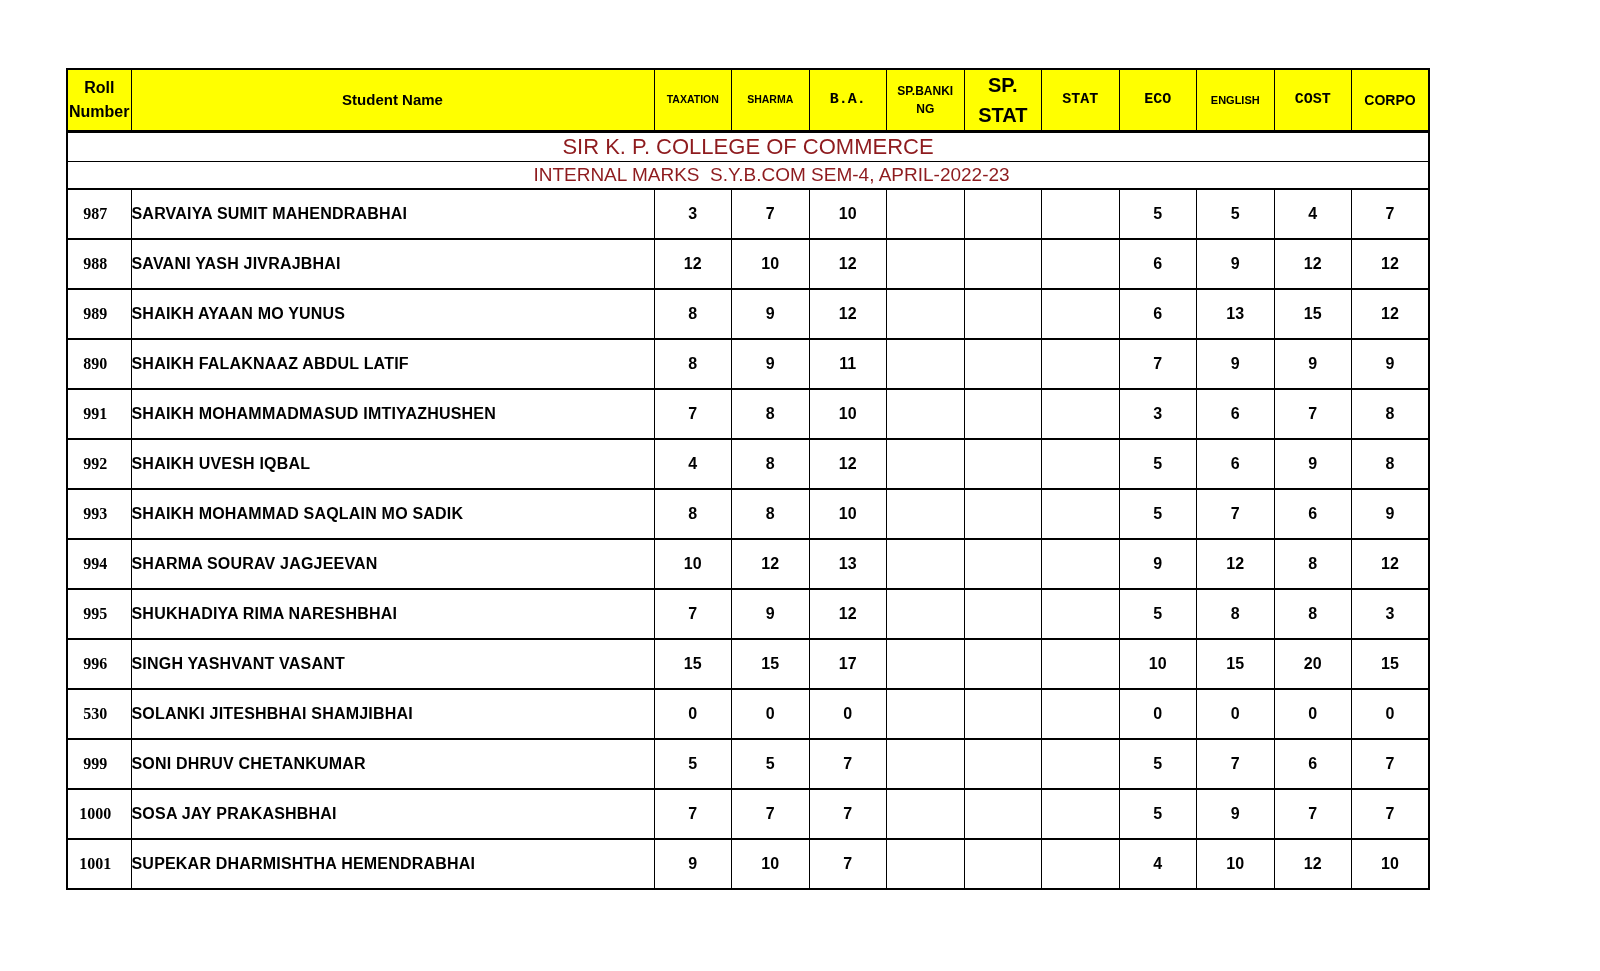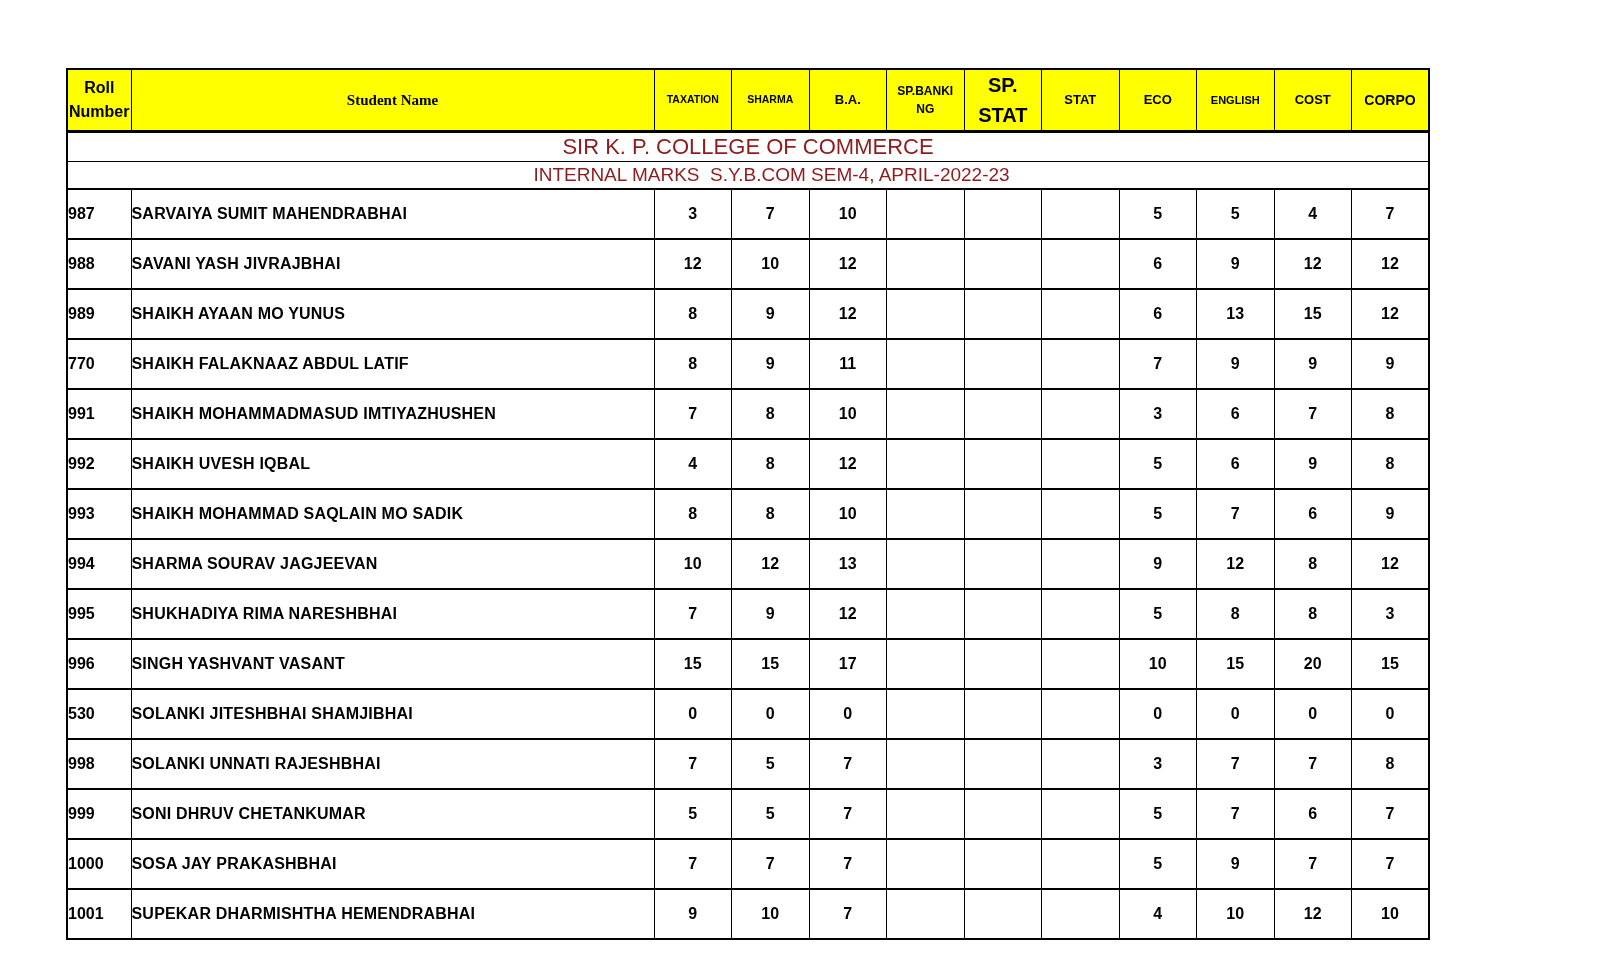--- a/index.html
+++ b/index.html
@@ -38,33 +38,33 @@
     text-align:center;vertical-align:middle;
     font-size:19px;color:var(--title-color);font-weight:400;white-space:pre;padding-left:47px;
   }
   thead th{
     background:var(--header-bg);
     height:43px;vertical-align:middle;text-align:center;
     font-weight:700;color:#000;border-bottom:3px solid var(--grid);
   }
   thead th span{display:block;line-height:1.5;}
   th.h-roll{font-size:16px;}
-  th.h-name{font-size:15px;font-family:Liberation Serif, serif;}
+  th.h-name{font-size:15px;}
   th.h-sm{font-size:10.5px;}
-  th.h-lg{font-size:13px;}
+  th.h-lg{font-size:15px;font-family:Liberation Mono, monospace;}
   th.h-spbank{font-size:12px;}
   th.h-spstat{font-size:20px;line-height:1.4;}
   th.h-english{font-size:11px;}
   th.h-corpo{font-size:14px;}
 
   tbody td{
     height:48px;vertical-align:middle;
     font-weight:700;font-size:16px;color:#000;
   }
-  td.roll{text-align:left;padding-right:8px;}
+  td.roll{text-align:center;padding-right:8px;font-family:Liberation Serif, serif;}
   td.name{text-align:left;letter-spacing:0.2px;}
   td.mark{text-align:center;}
 </style>
 </head>
 <body>
 
 <div class="sheet">
   <table>
     <colgroup>
       <col class="c-roll">
@@ -168,21 +168,21 @@
           <td class="mark">12</td>
           <td class="mark"></td>
           <td class="mark"></td>
           <td class="mark"></td>
           <td class="mark">6</td>
           <td class="mark">13</td>
           <td class="mark">15</td>
           <td class="mark">12</td>
         </tr>
         <tr>
-          <td class="roll">770</td>
+          <td class="roll">890</td>
           <td class="name">SHAIKH FALAKNAAZ ABDUL LATIF</td>
           <td class="mark">8</td>
           <td class="mark">9</td>
           <td class="mark">11</td>
           <td class="mark"></td>
           <td class="mark"></td>
           <td class="mark"></td>
           <td class="mark">7</td>
           <td class="mark">9</td>
           <td class="mark">9</td>
@@ -278,34 +278,20 @@
           <td class="mark">0</td>
           <td class="mark">0</td>
           <td class="mark">0</td>
           <td class="mark"></td>
           <td class="mark"></td>
           <td class="mark"></td>
           <td class="mark">0</td>
           <td class="mark">0</td>
           <td class="mark">0</td>
           <td class="mark">0</td>
-        </tr>
-        <tr>
-          <td class="roll">998</td>
-          <td class="name">SOLANKI UNNATI RAJESHBHAI</td>
-          <td class="mark">7</td>
-          <td class="mark">5</td>
-          <td class="mark">7</td>
-          <td class="mark"></td>
-          <td class="mark"></td>
-          <td class="mark"></td>
-          <td class="mark">3</td>
-          <td class="mark">7</td>
-          <td class="mark">7</td>
-          <td class="mark">8</td>
         </tr>
         <tr>
           <td class="roll">999</td>
           <td class="name">SONI DHRUV CHETANKUMAR</td>
           <td class="mark">5</td>
           <td class="mark">5</td>
           <td class="mark">7</td>
           <td class="mark"></td>
           <td class="mark"></td>
           <td class="mark"></td>

